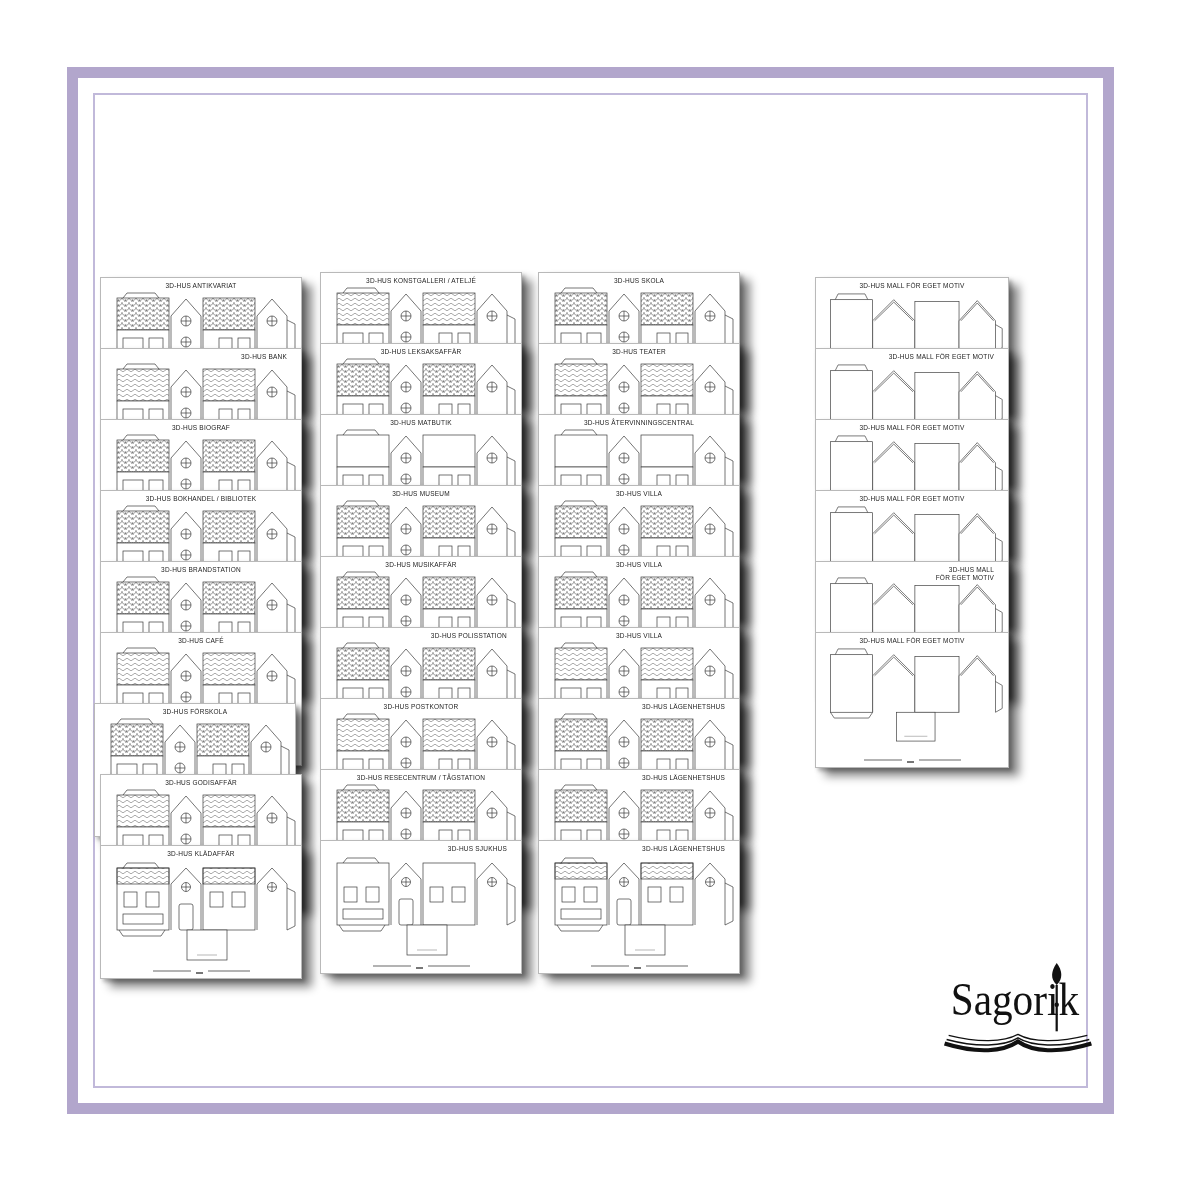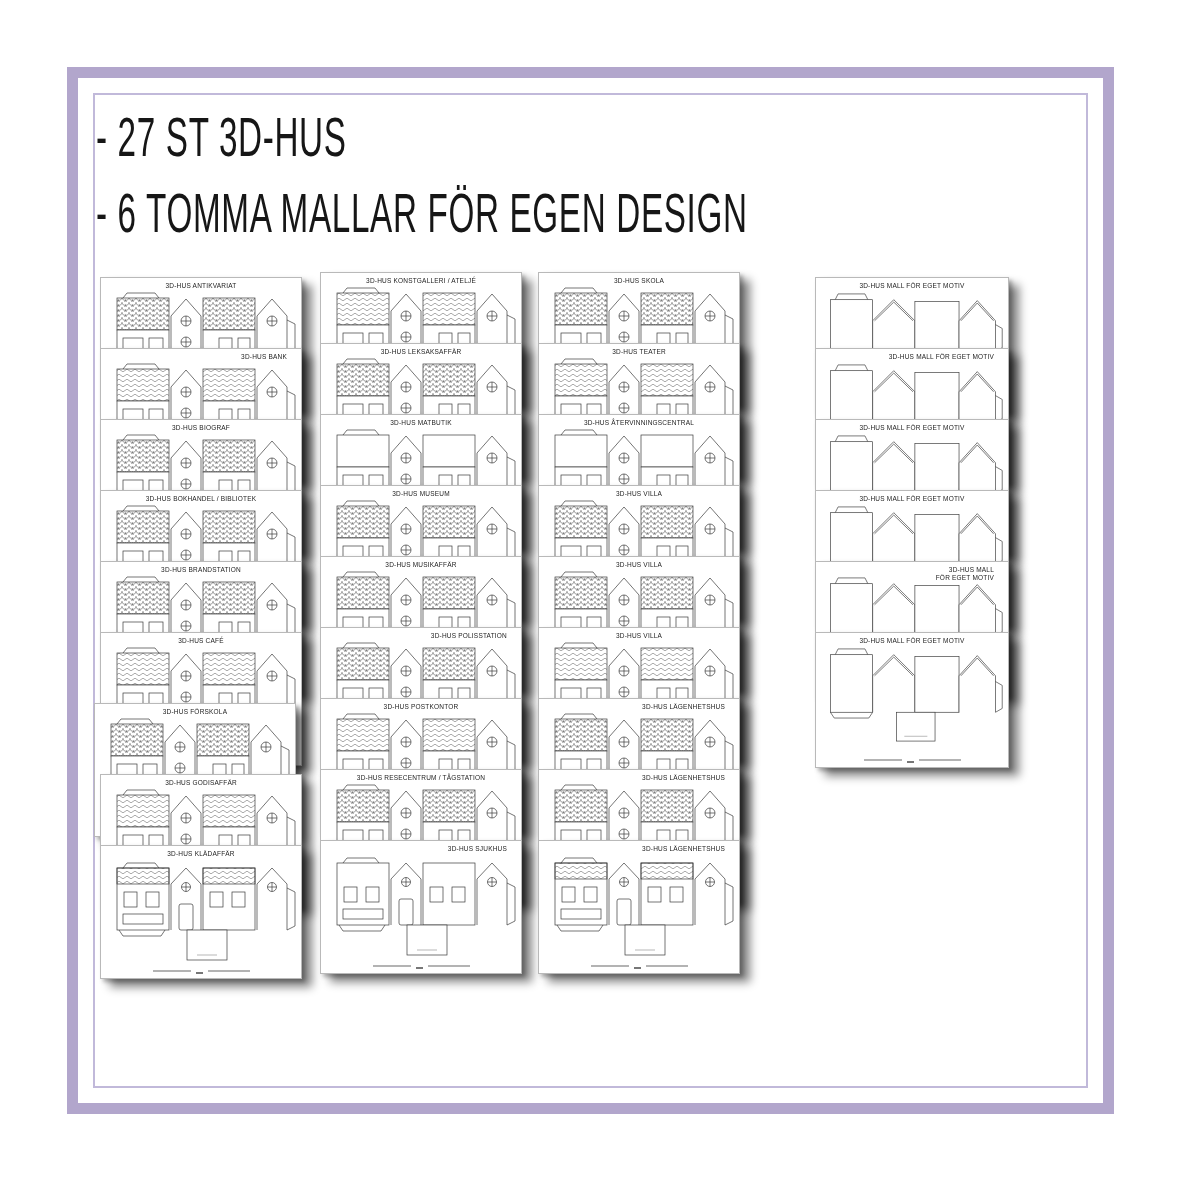--- a/index.html
+++ b/index.html
@@ -42,24 +42,20 @@
       </pattern>
       <pattern id="pat-wave" width="8" height="5" patternUnits="userSpaceOnUse">
         <path d="M0 2.5 q2 -2.6 4 0 t4 0" fill="none" stroke="#555" stroke-width="0.5"></path>
       </pattern>
     </defs>
   </svg>
 
   <div class="frame-outer"></div>
   <div class="frame-inner"></div>
 
-  <div class="header">
-    <div class="hand-line">- 27 ST 3D-HUS</div>
-    <div class="hand-line">- 6 TOMMA MALLAR FÖR EGEN DESIGN</div>
-  </div>
 
   <div class="col" style="left:100px;top:277px;">
       <div class="sheet" style="top: 0px; left: 0px; width: 200px; height: 132px; z-index: 1;">
         <div class="sheet-title">3D-HUS ANTIKVARIAT</div>
         <div class="sheet-art">
 <svg viewBox="0 0 200 118">
             <g stroke="#3a3a3a" stroke-width="0.7" fill="none">
 <path d="M22 6 L26 1 L54 1 L58 6"></path>
 <rect x="16" y="6" width="52" height="32" fill="url(#pat-scallop)"></rect>
 <rect x="16" y="38" width="52" height="70" fill="#fff"></rect>
@@ -920,14 +916,29 @@
           </svg>
         </div>
         <div class="fineprint">
           <span class="fp-bar" style="width:38px"></span>
           <span class="fp-logo"></span>
           <span class="fp-bar" style="width:42px"></span>
         </div>
       </div>
     </div>
 
+  <div class="logo">
+    <svg viewBox="0 0 160 104" width="164" height="106">
+      <text x="12" y="52" font-size="46" font-family="Liberation Serif, serif" fill="#111" textLength="126" lengthAdjust="spacingAndGlyphs">Sagorik</text>
+      <g>
+        <path d="M116 1 C110.5 9 109.5 16.5 116 22.5 C122.5 16.5 121.5 8 116 1 Z" fill="#111"></path>
+        <line x1="116" y1="22.5" x2="116" y2="68" stroke="#111" stroke-width="2.2"></line>
+        <circle cx="116" cy="42" r="2.2" fill="#111"></circle>
+      </g>
+      <g fill="none" stroke="#111">
+        <path d="M10 72 C38 79 64 79 78 71 C92 79 118 79 146 72" stroke-width="1.2"></path>
+        <path d="M8 76 C38 84 64 83 78 74.5 C92 83 118 84 148 76" stroke-width="1.4"></path>
+        <path d="M6 80 C38 90 64 88 78 78 C92 88 118 90 150 80" stroke-width="4"></path>
+      </g>
+    </svg>
+  </div>
 
 </div>
 
 </body></html>

